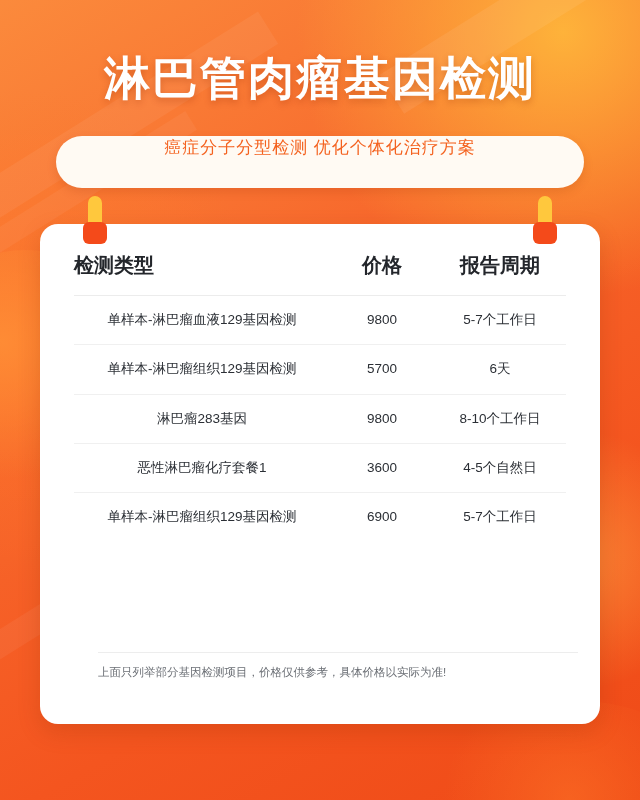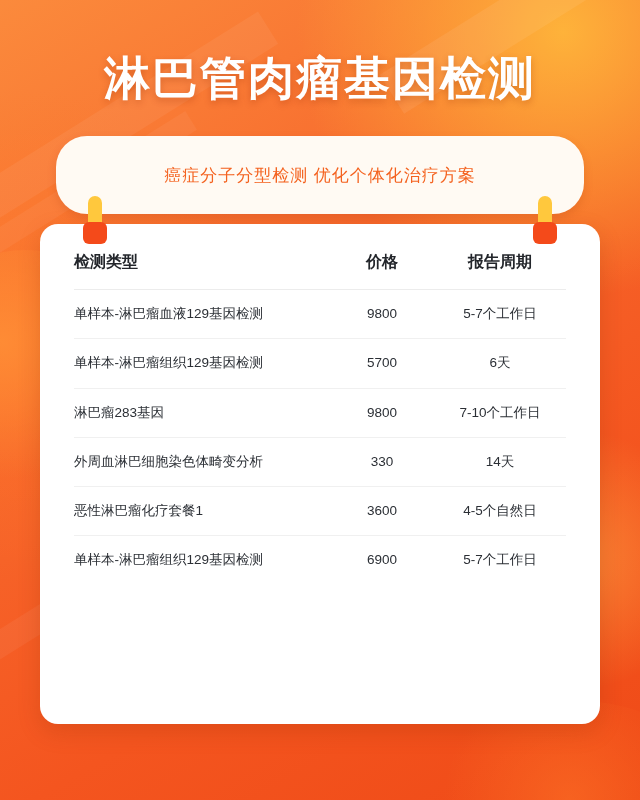--- a/index.html
+++ b/index.html
@@ -53,26 +53,25 @@
     font-size: 46px;
     font-weight: bold;
     letter-spacing: 2px;
     text-shadow: 0 3px 7px rgba(150,40,0,0.30);
   }
   .subtitle-card {
     position: absolute;
     top: 136px;
     left: 56px;
     width: 528px;
-    height: 78px;
+    height: 52px;
     background: #fffaf3;
     border-radius: 31px;
     box-shadow: 0 4px 10px rgba(160,50,10,0.18);
     display: flex;
-    align-items: center;
     justify-content: center;
   }
   .subtitle {
     font-size: 17px;
     color: #f4621f;
     letter-spacing: 1px;
   }
   .pin {
     position: absolute;
     width: 14px;
@@ -106,41 +105,42 @@
     box-shadow: 0 8px 22px rgba(150,45,5,0.22);
     z-index: 1;
   }
   table.price-table {
     width: 492px;
     margin: 0 auto;
     border-collapse: collapse;
     table-layout: fixed;
   }
   table.price-table th {
-    font-size: 16px;
+    font-size: 20px;
     font-weight: bold;
     color: #23262b;
     padding: 28px 0 16px 0;
     text-align: left;
   }
   table.price-table th.c-price,
   table.price-table th.c-cycle,
   table.price-table td.c-price,
   table.price-table td.c-cycle {
     text-align: center;
   }
   table.price-table thead tr {
     border-bottom: 1px solid #ececec;
   }
   table.price-table td {
     font-size: 13.5px;
     color: #2b2f35;
     padding: 14px 0;
     border-bottom: 1px solid #f0f0f0;
     line-height: 1.5;
+    text-align: center;
   }
   table.price-table col.c1 { width: 256px; }
   table.price-table col.c2 { width: 104px; }
   table.price-table col.c3 { width: 132px; }
   tbody tr:last-child td { border-bottom: none; }
   .note {
     position: absolute;
     left: 58px;
     top: 428px;
     width: 480px;
@@ -192,33 +192,29 @@
           <td class="c-cycle">5-7个工作日</td>
         </tr>
         <tr>
           <td class="c-type">单样本-淋巴瘤组织129基因检测</td>
           <td class="c-price">5700</td>
           <td class="c-cycle">6天</td>
         </tr>
         <tr>
           <td class="c-type">淋巴瘤283基因</td>
           <td class="c-price">9800</td>
-          <td class="c-cycle">7-10个工作日</td>
-        </tr>
-        <tr>
-          <td class="c-type">外周血淋巴细胞染色体畸变分析</td>
-          <td class="c-price">330</td>
-          <td class="c-cycle">14天</td>
+          <td class="c-cycle">8-10个工作日</td>
         </tr>
         <tr>
           <td class="c-type">恶性淋巴瘤化疗套餐1</td>
           <td class="c-price">3600</td>
           <td class="c-cycle">4-5个自然日</td>
         </tr>
         <tr>
           <td class="c-type">单样本-淋巴瘤组织129基因检测</td>
           <td class="c-price">6900</td>
           <td class="c-cycle">5-7个工作日</td>
         </tr>
       </tbody>
     </table>
+    <div class="note">上面只列举部分基因检测项目，价格仅供参考，具体价格以实际为准!</div>
   </div>
 </div>
 
 </body></html>

